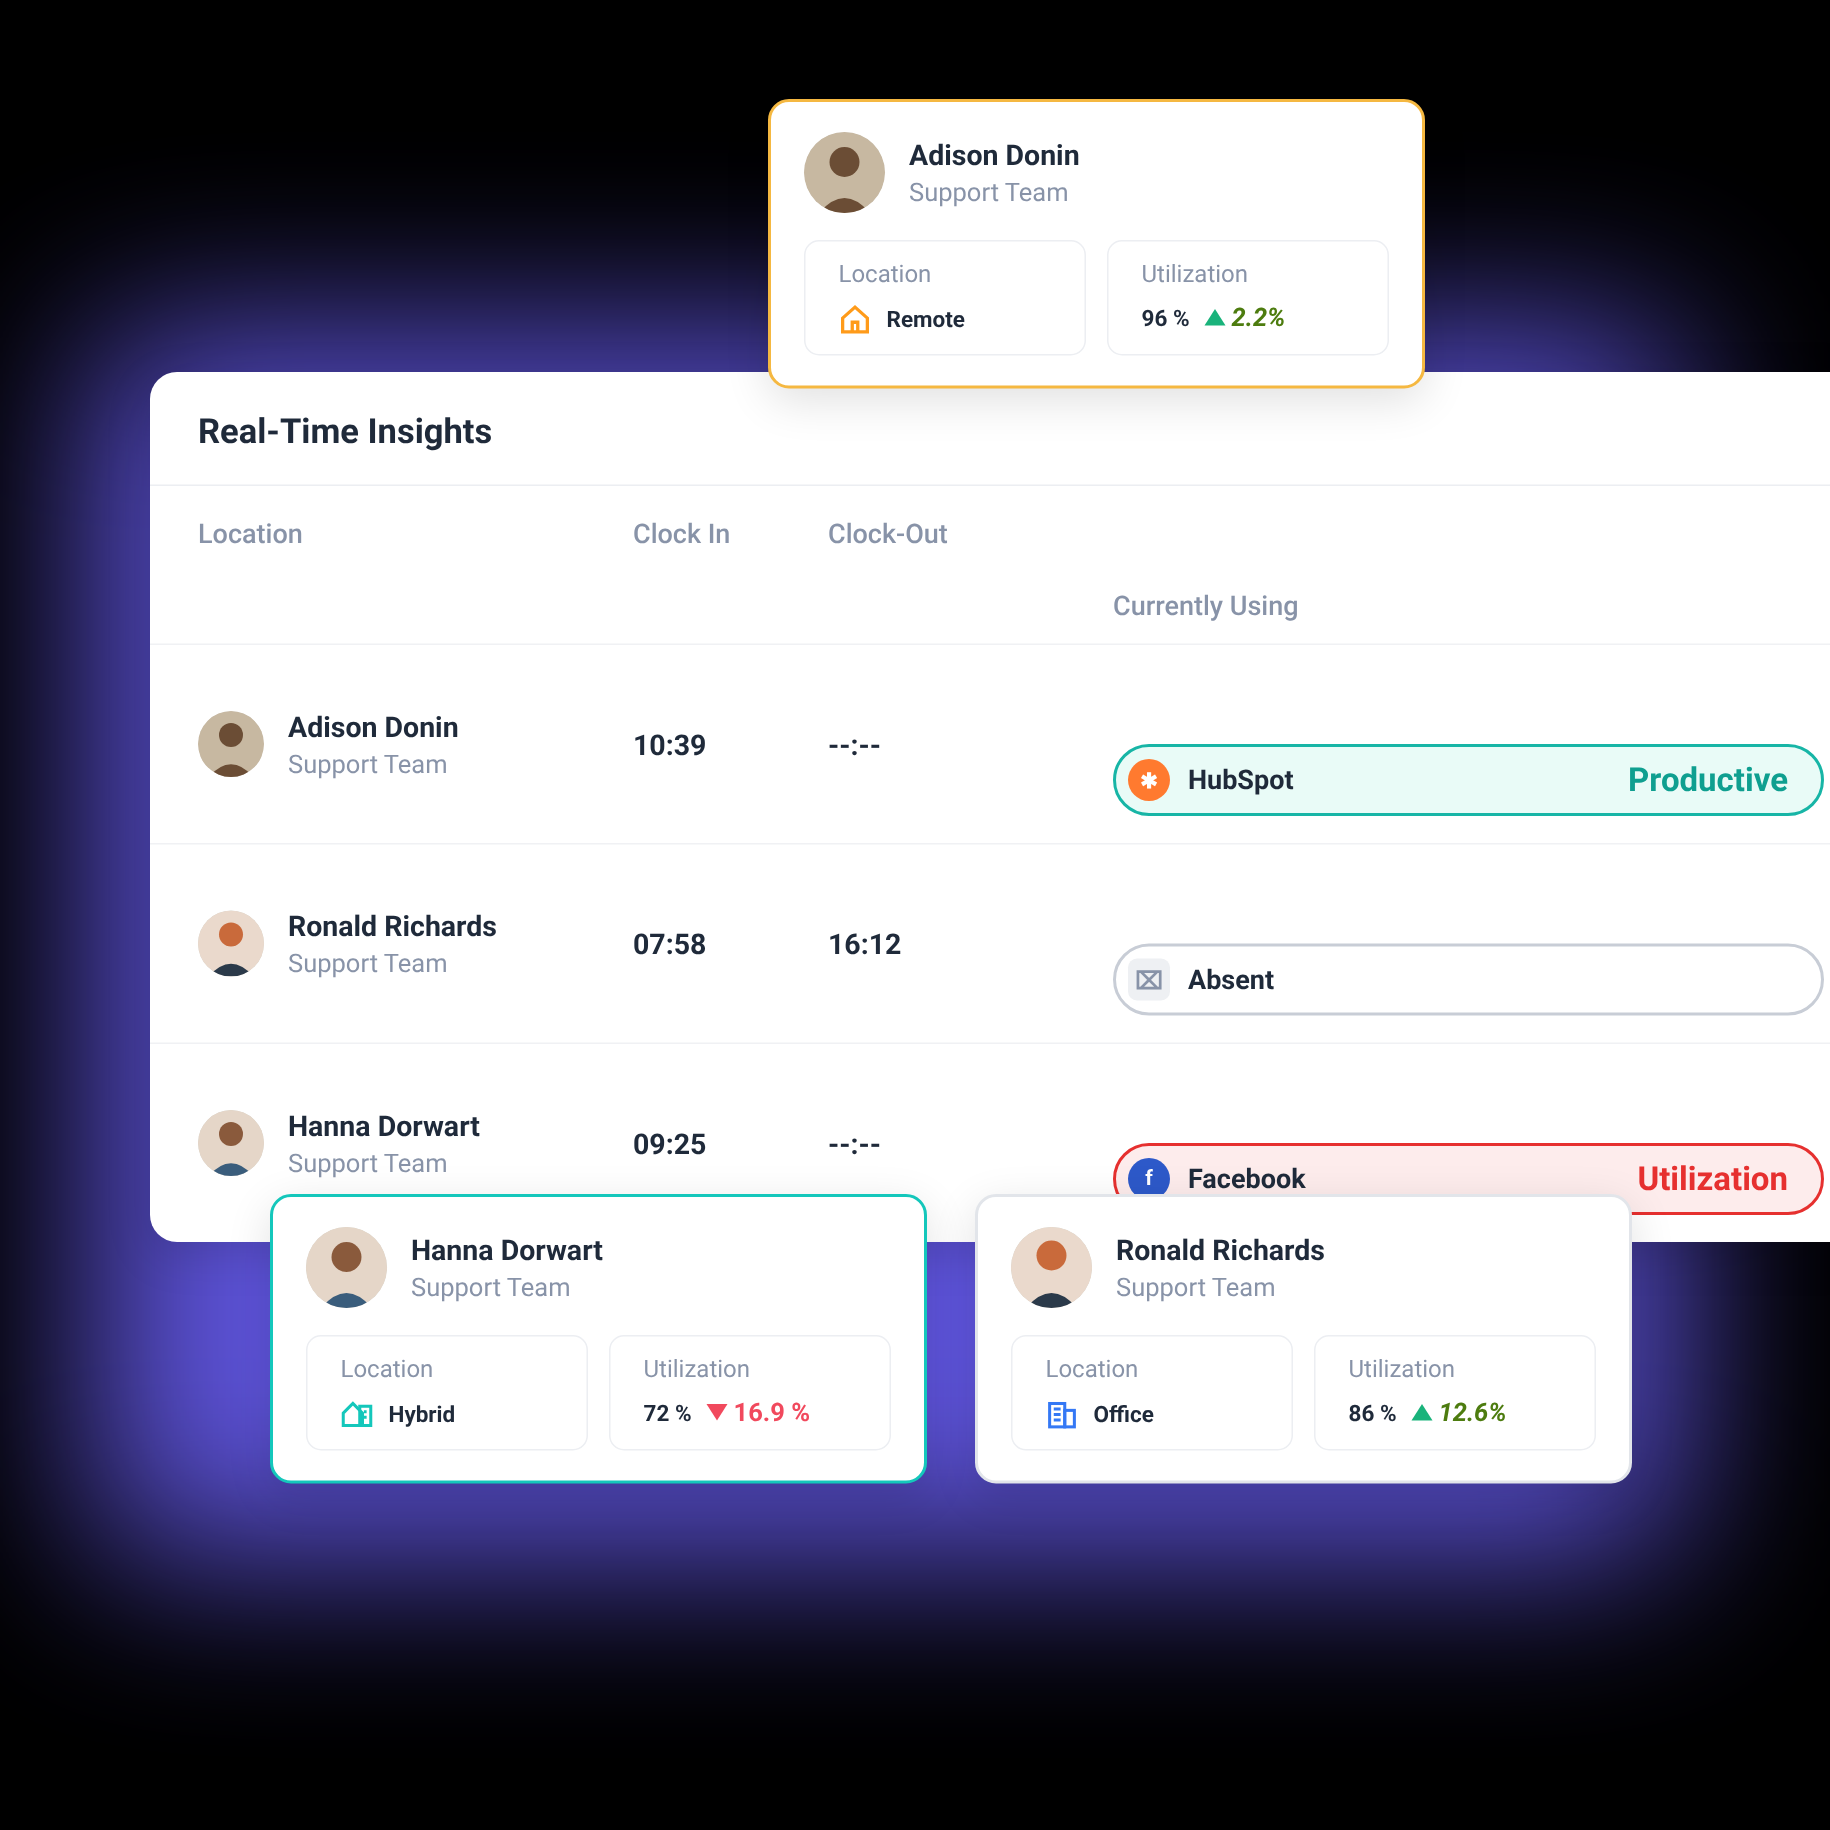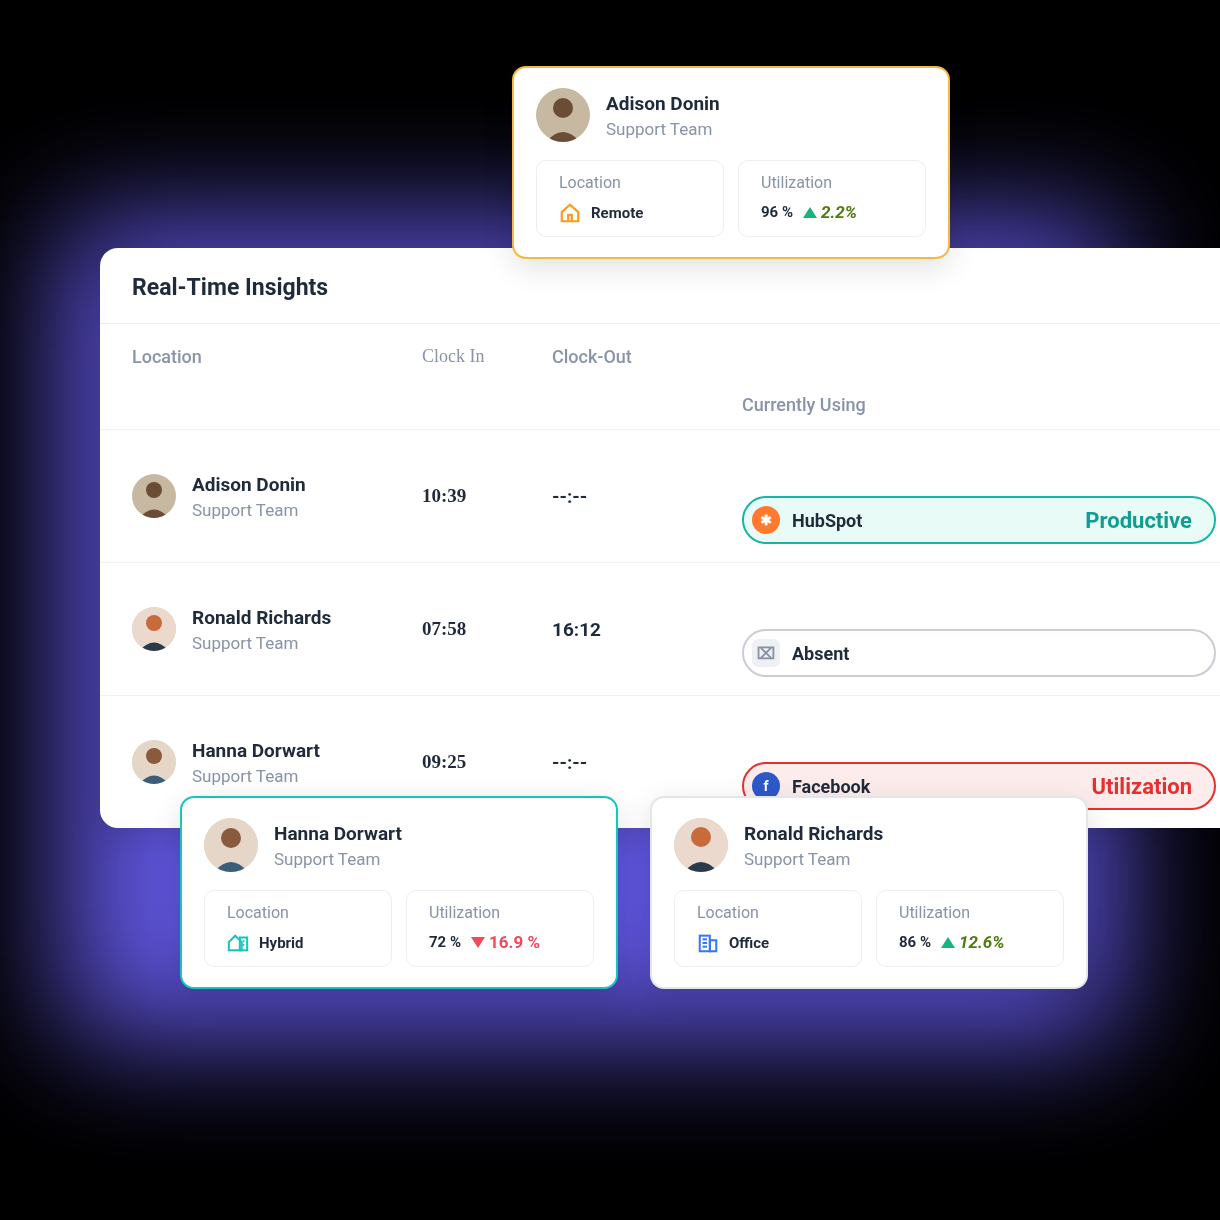--- a/index.html
+++ b/index.html
@@ -40,21 +40,21 @@
     border-bottom: 1px solid #eceef2;
   }
   .table-header {
     display: flex;
     padding: 22px 32px 14px;
     color: #8893a8;
     font-size: 18px;
     font-weight: 500;
   }
   .col-emp { flex: 0 0 290px; }
-  .col-in  { flex: 0 0 130px; font-family: Liberation Serif, serif; }
+  .col-in  { flex: 0 0 130px; }
   .col-out { flex: 0 0 190px; }
   .col-use { flex: 1; margin-top: 48px; }
   .row {
     display: flex;
     align-items: center;
     padding: 18px 32px;
     border-top: 1px solid #f0f1f4;
   }
   .emp-cell {
     display: flex;

